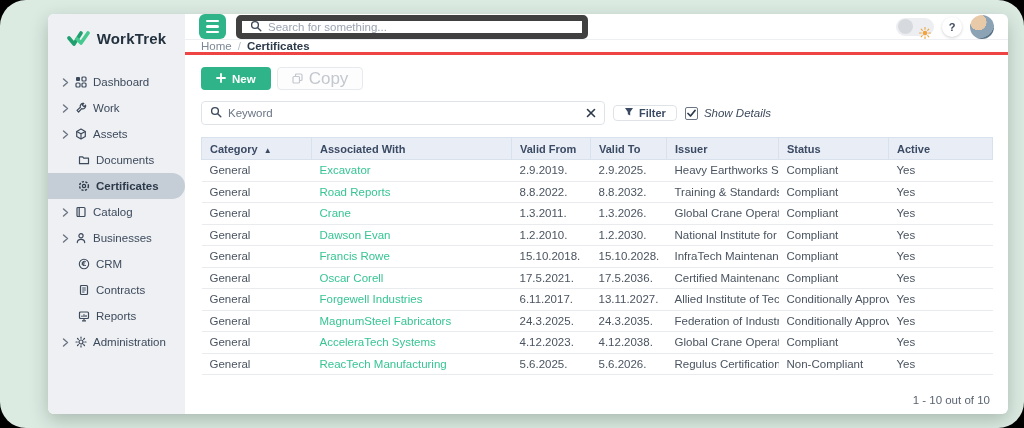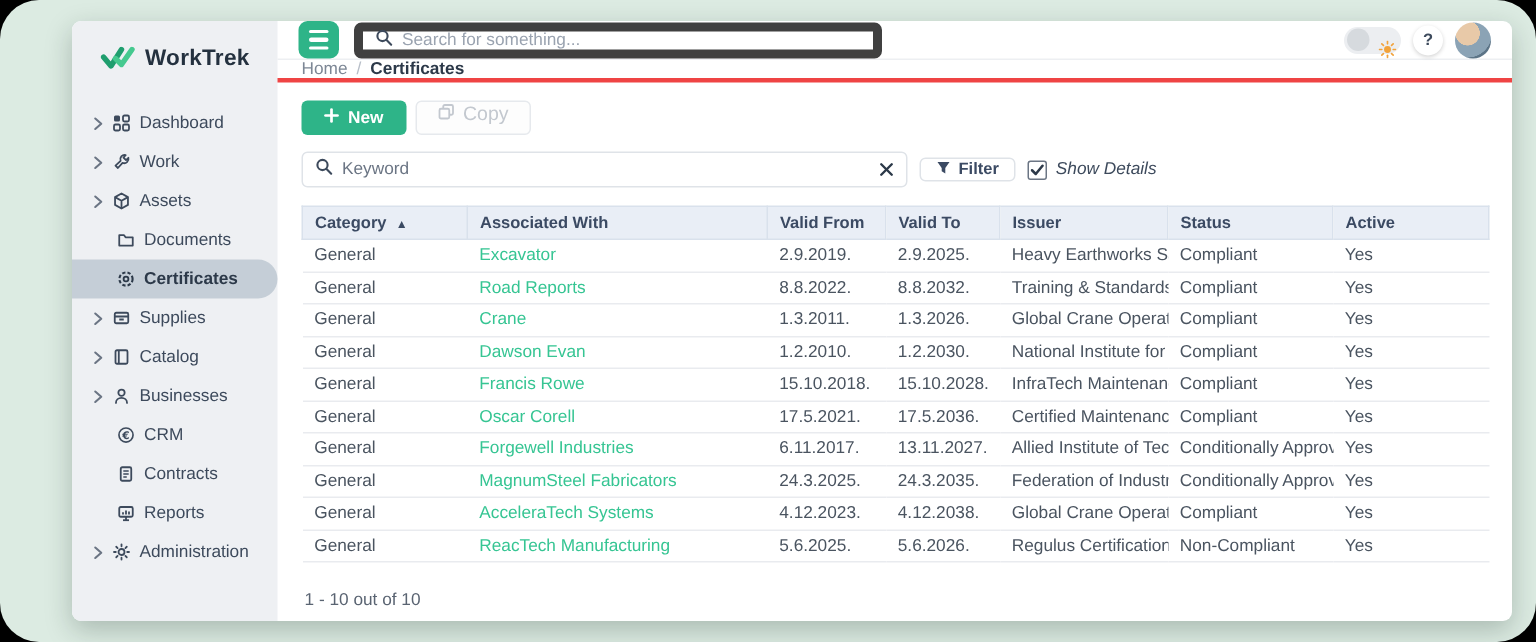--- a/index.html
+++ b/index.html
@@ -50,23 +50,23 @@
     font-size:11.5px; border-bottom:3px solid #ef4444; }
   .breadcrumb .bc-home { color:#7d8795; cursor:pointer; }
   .breadcrumb .bc-sep { color:#b6bdc7; }
   .breadcrumb .bc-current { color:#2c3949; font-weight:700; }
 
   .content { padding:12px 16px 0; flex:1; display:flex; flex-direction:column; }
   .actions { display:flex; gap:6px; margin-bottom:11px; }
   .btn-new { display:flex; align-items:center; gap:6px; height:23px; padding:0 15px;
     background:var(--accent-green,#2eb488); color:#fff; border:none; border-radius:4px;
     font-size:11.5px; font-weight:600; cursor:pointer; font-family:inherit; }
-  .btn-copy { display:flex; gap:6px; height:23px; padding:0 14px;
+  .btn-copy { display:flex; align-items:center; gap:6px; height:23px; padding:0 14px;
     background:#fdfdfd; color:#c3c8cf; border:1px solid #e6e9ed; border-radius:4px;
-    font-size:13px; cursor:default; font-family:inherit; }
+    font-size:17px; cursor:default; font-family:inherit; }
 
   .filter-row { display:flex; align-items:center; gap:8px; margin-bottom:12px; }
   .keyword-box { display:flex; align-items:center; gap:6px; width:404px; height:24px;
     border:1px solid #dfe3e8; border-radius:4px; padding:0 8px; background:#fff; }
   .keyword-box input { border:none; outline:none; flex:1; font-size:11.5px; color:#3d4a5c;
     font-family:inherit; background:transparent; }
   .keyword-box input::placeholder { color:#6b7584; }
   .btn-filter { display:flex; align-items:center; gap:5px; height:16px; padding:0 10px;
     background:#fff; border:1px solid #dfe3e8; border-radius:4px; font-size:11px; font-weight:700;
     color:#3b4a63; cursor:pointer; font-family:inherit; }
@@ -78,21 +78,21 @@
   table { width:100%; border-collapse:collapse; table-layout:fixed; }
   thead th { background:var(--header-bg,#e9eef6); border:1px solid #d9e1ec; font-size:11px;
     font-weight:700; color:#3b4a63; text-align:left; padding:4px 8px; height:22px;
     cursor:pointer; white-space:nowrap; overflow:hidden; }
   .sort-arrow { font-size:8px; color:#3b4a63; margin-left:3px; }
   tbody td { font-size:11.5px; color:#4a5460; padding:3px 8px; height:21.5px;
     border-bottom:1px solid #e9ebef; white-space:nowrap; overflow:hidden; }
   tbody tr { cursor:pointer; }
   td .cell-link { color:var(--link-green,#36c593); cursor:pointer; }
 
-  .pagination { font-size:11.5px; color:#5a6472; margin:19px 2px 10px; }
+  .pagination { text-align:right; font-size:11.5px; color:#5a6472; margin:19px 2px 10px; }
 </style>
 </head>
 <body>
 
 <div class="desktop">
   <div class="window">
 
     <aside class="sidebar">
       <div class="logo">
         <svg width="25" height="16" viewBox="0 0 25 16">
@@ -154,35 +154,20 @@
             <span>Documents</span>
           </div>
           <div class="side-item child active">
             <span style="display:inline-flex">
               <svg width="12" height="12" viewBox="0 0 12 12">
                 <circle cx="6" cy="6" r="4.4" fill="none" stroke="#2c3949" stroke-width="1.4" stroke-dasharray="2.2 1.4"></circle>
                 <circle cx="6" cy="6" r="1.6" fill="none" stroke="#2c3949" stroke-width="1.2"></circle>
               </svg>
             </span>
             <span>Certificates</span>
-          </div>
-          <div class="side-item">
-            <span class="chev">
-              <svg width="7" height="9" viewBox="0 0 7 9">
-                <polyline points="1.5,1 5.5,4.5 1.5,8" fill="none" stroke="#6b7584" stroke-width="1.4" stroke-linecap="round" stroke-linejoin="round"></polyline>
-              </svg>
-            </span>
-            <span style="display:inline-flex">
-              <svg width="12" height="12" viewBox="0 0 12 12">
-                <rect x="1.5" y="2.5" width="9" height="7" rx="1" fill="none" stroke="#3d4a5c" stroke-width="1.2"></rect>
-                <line x1="1.5" y1="5" x2="10.5" y2="5" stroke="#3d4a5c" stroke-width="1.2"></line>
-                <line x1="4.5" y1="7" x2="7.5" y2="7" stroke="#3d4a5c" stroke-width="1.2"></line>
-              </svg>
-            </span>
-            <span>Supplies</span>
           </div>
           <div class="side-item">
             <span class="chev">
               <svg width="7" height="9" viewBox="0 0 7 9">
                 <polyline points="1.5,1 5.5,4.5 1.5,8" fill="none" stroke="#6b7584" stroke-width="1.4" stroke-linecap="round" stroke-linejoin="round"></polyline>
               </svg>
             </span>
             <span style="display:inline-flex">
               <svg width="12" height="12" viewBox="0 0 12 12">
                 <rect x="2" y="1.5" width="8" height="9" rx="1" fill="none" stroke="#3d4a5c" stroke-width="1.2"></rect>

